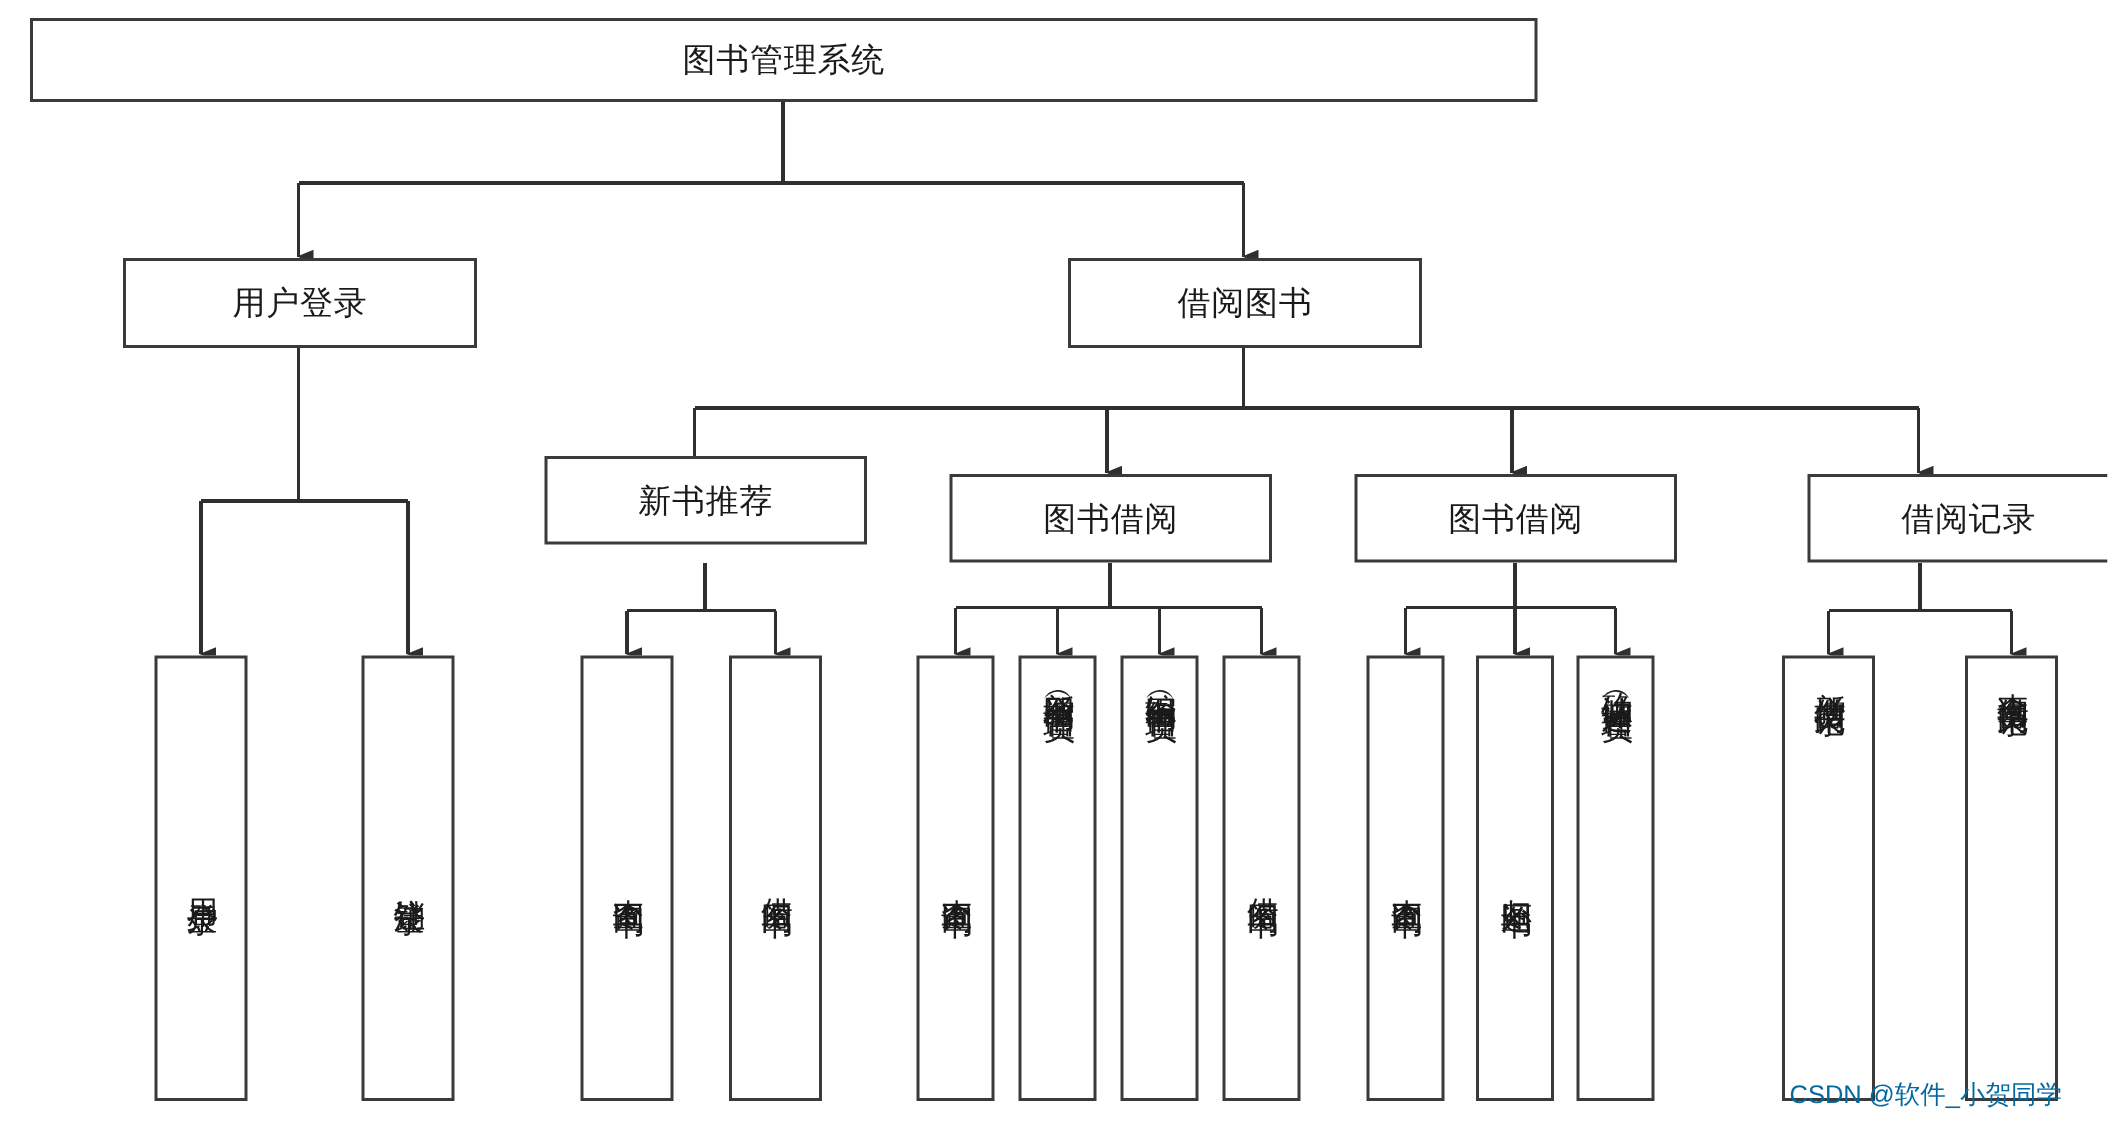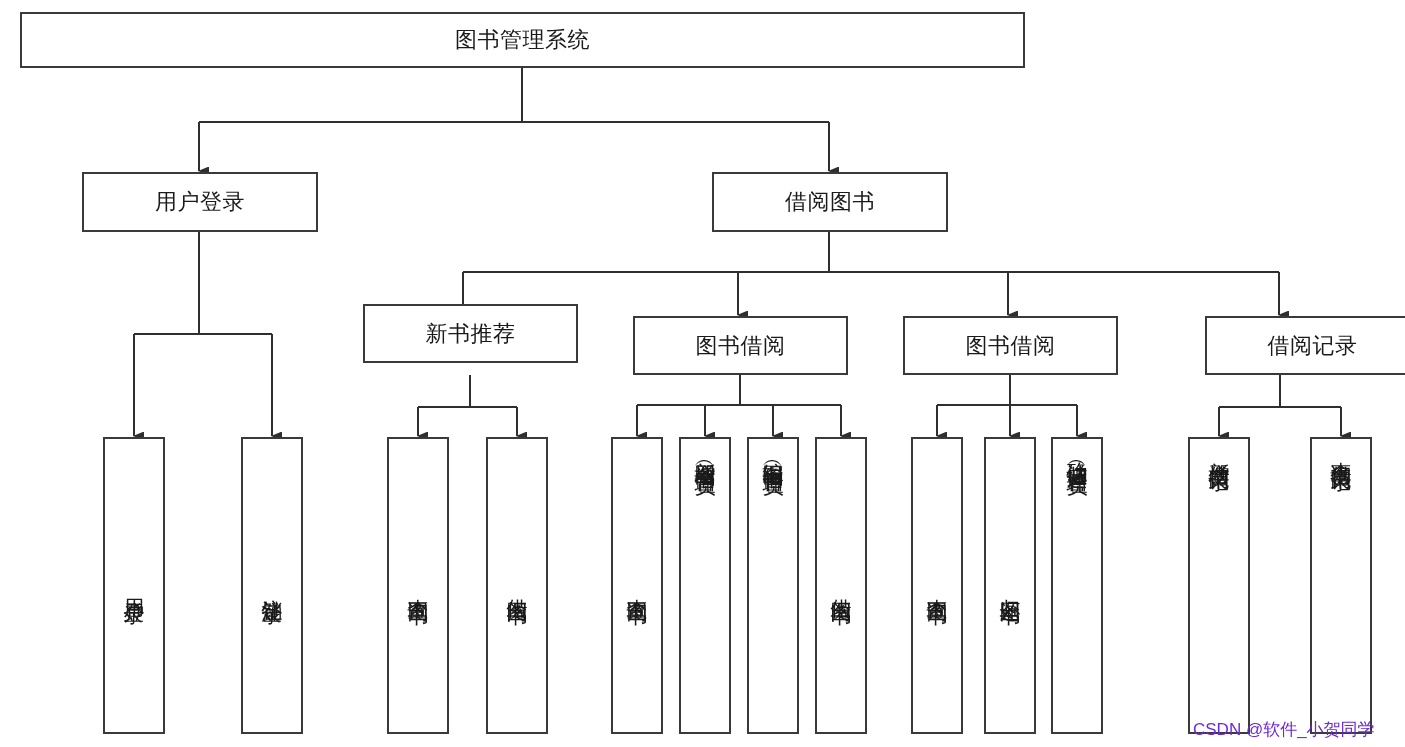--- a/index.html
+++ b/index.html
@@ -173,15 +173,15 @@
         <span class="node-label">确认归还（管理员）</span>
       </div>
       <div class="node-box node-v" style="left: 1188px; top: 437px; width: 62px; height: 297px; border-color: rgb(58, 58, 58); background: rgb(255, 255, 255);">
         <span class="node-label">新增借阅记录</span>
       </div>
       <div class="node-box node-v" style="left: 1310px; top: 437px; width: 62px; height: 297px; border-color: rgb(58, 58, 58); background: rgb(255, 255, 255);">
         <span class="node-label">查询借阅记录</span>
       </div>
     </div>
 
-  <div class="watermark" style="left: 1193px; top: 718px; color: #6d28d9;">CSDN @软件_小贺同学</div>
+  <div class="watermark" style="left: 1193px; top: 718px; color: #0369a1;">CSDN @软件_小贺同学</div>
 
 </div>
 
 </body></html>

